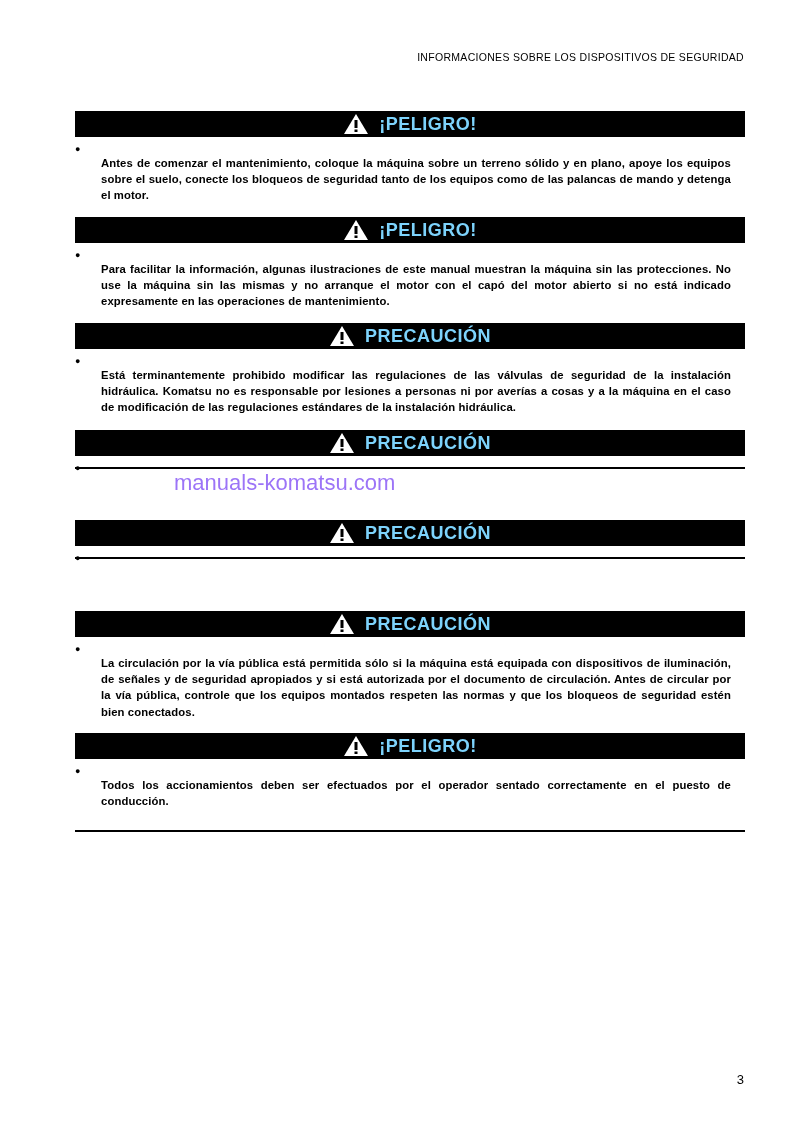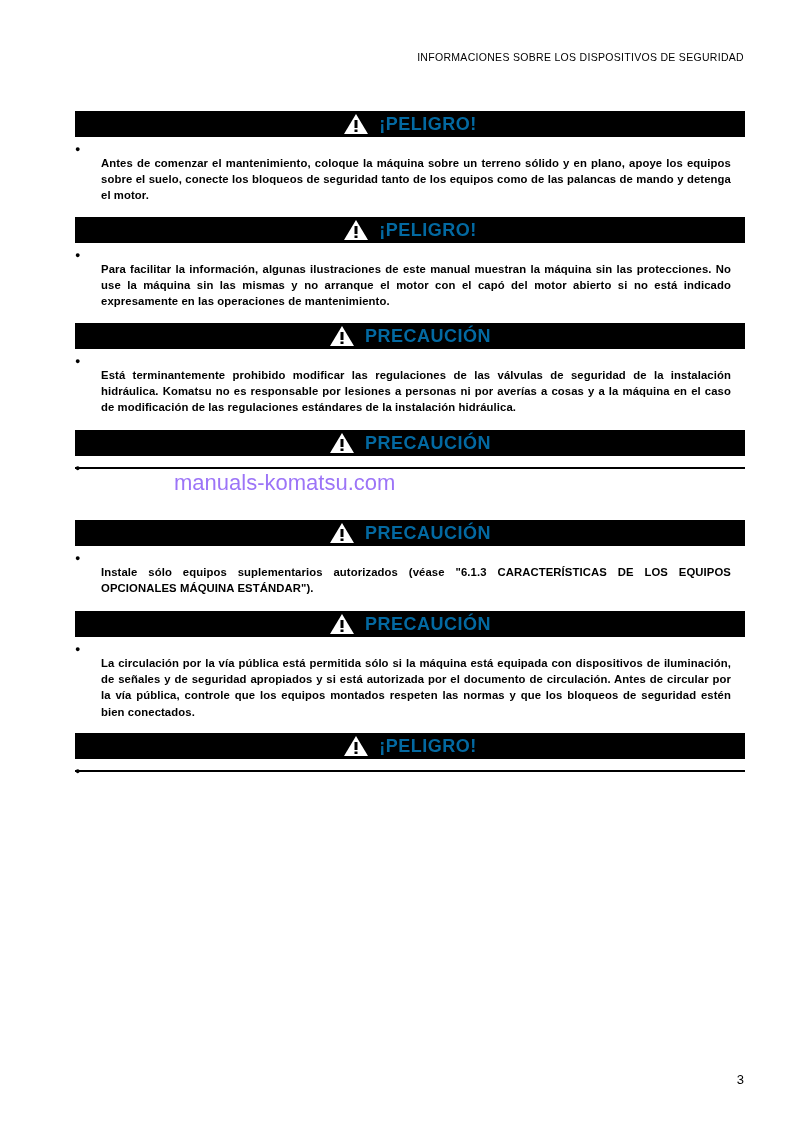--- a/index.html
+++ b/index.html
@@ -1,21 +1,21 @@
 <!DOCTYPE html>
 <html><head>
   <meta charset="utf-8">
   <style>
     html, body { margin: 0; padding: 0; background: #ffffff; }
     body { width: 793px; height: 1123px; position: relative; overflow: hidden;
            font-family: "Liberation Sans", sans-serif; color: #000; }
     .header-title { position: absolute; top: 51px; right: 49px; font-size: 10.5px;
            letter-spacing: 0.3px; color: #000; margin-left: 20px; }
     .notice { position: absolute; left: 75px; width: 670px; }
-    .bar { height: 26px; background: #000; color: #0369a1; display: flex;
+    .bar { height: 26px; background: #000; color: #7dd3fc; display: flex;
            align-items: center; justify-content: center; }
     .bar .icon { width: 26px; height: 22px; margin-right: 10px; display: inline-block; }
     .bar .label { font-weight: bold; font-size: 18px; letter-spacing: 0.5px; }
     .body { position: relative; padding: 4px 0 7px 12px; font-size: 11.3px; font-weight: bold;
            line-height: 16.2px; text-align: justify; letter-spacing: 0.1px; }
     .body .bullet { position: absolute; left: 0; top: 4px; font-size: 9px; }
     .body p { margin: 14px; }
     .rule { height: 2px; background: #000; }
     .watermark { position: absolute; left: 174px; top: 470px; font-size: 22px;
            color: #8b5cf6; opacity: 0.85; font-family: "Liberation Sans", sans-serif; }
@@ -93,21 +93,20 @@
   <div class="bar">
     <svg class="icon" viewBox="0 0 26 22">
         <polygon points="13,1 25,21 1,21" fill="#fff"></polygon>
         <rect x="11.5" y="7" width="3" height="8" fill="#000"></rect>
         <rect x="11.5" y="16.5" width="3" height="2.5" fill="#000"></rect>
       </svg>
     <span class="label">PRECAUCIÓN</span>
   </div>
   <div class="body">
     <span class="bullet">●</span>
-    <p>Instale sólo equipos suplementarios autorizados (véase "6.1.3 CARACTERÍSTICAS DE LOS EQUIPOS OPCIONALES MÁQUINA ESTÁNDAR").</p>
   </div>
   <div class="rule"></div>
 </div>
 
 <div class="notice" style="top:611px;">
   <div class="bar">
     <svg class="icon" viewBox="0 0 26 22">
         <polygon points="13,1 25,21 1,21" fill="#fff"></polygon>
         <rect x="11.5" y="7" width="3" height="8" fill="#000"></rect>
         <rect x="11.5" y="16.5" width="3" height="2.5" fill="#000"></rect>
@@ -125,19 +124,20 @@
   <div class="bar">
     <svg class="icon" viewBox="0 0 26 22">
         <polygon points="13,1 25,21 1,21" fill="#fff"></polygon>
         <rect x="11.5" y="7" width="3" height="8" fill="#000"></rect>
         <rect x="11.5" y="16.5" width="3" height="2.5" fill="#000"></rect>
       </svg>
     <span class="label">¡PELIGRO!</span>
   </div>
   <div class="body">
     <span class="bullet">●</span>
+    <p>Todos los accionamientos deben ser efectuados por el operador sentado correctamente en el puesto de conducción.</p>
   </div>
   <div class="rule"></div>
 </div>
 
 <div class="watermark">manuals-komatsu.com</div>
 
 <div class="page-number">3</div>
 
 </body></html>

